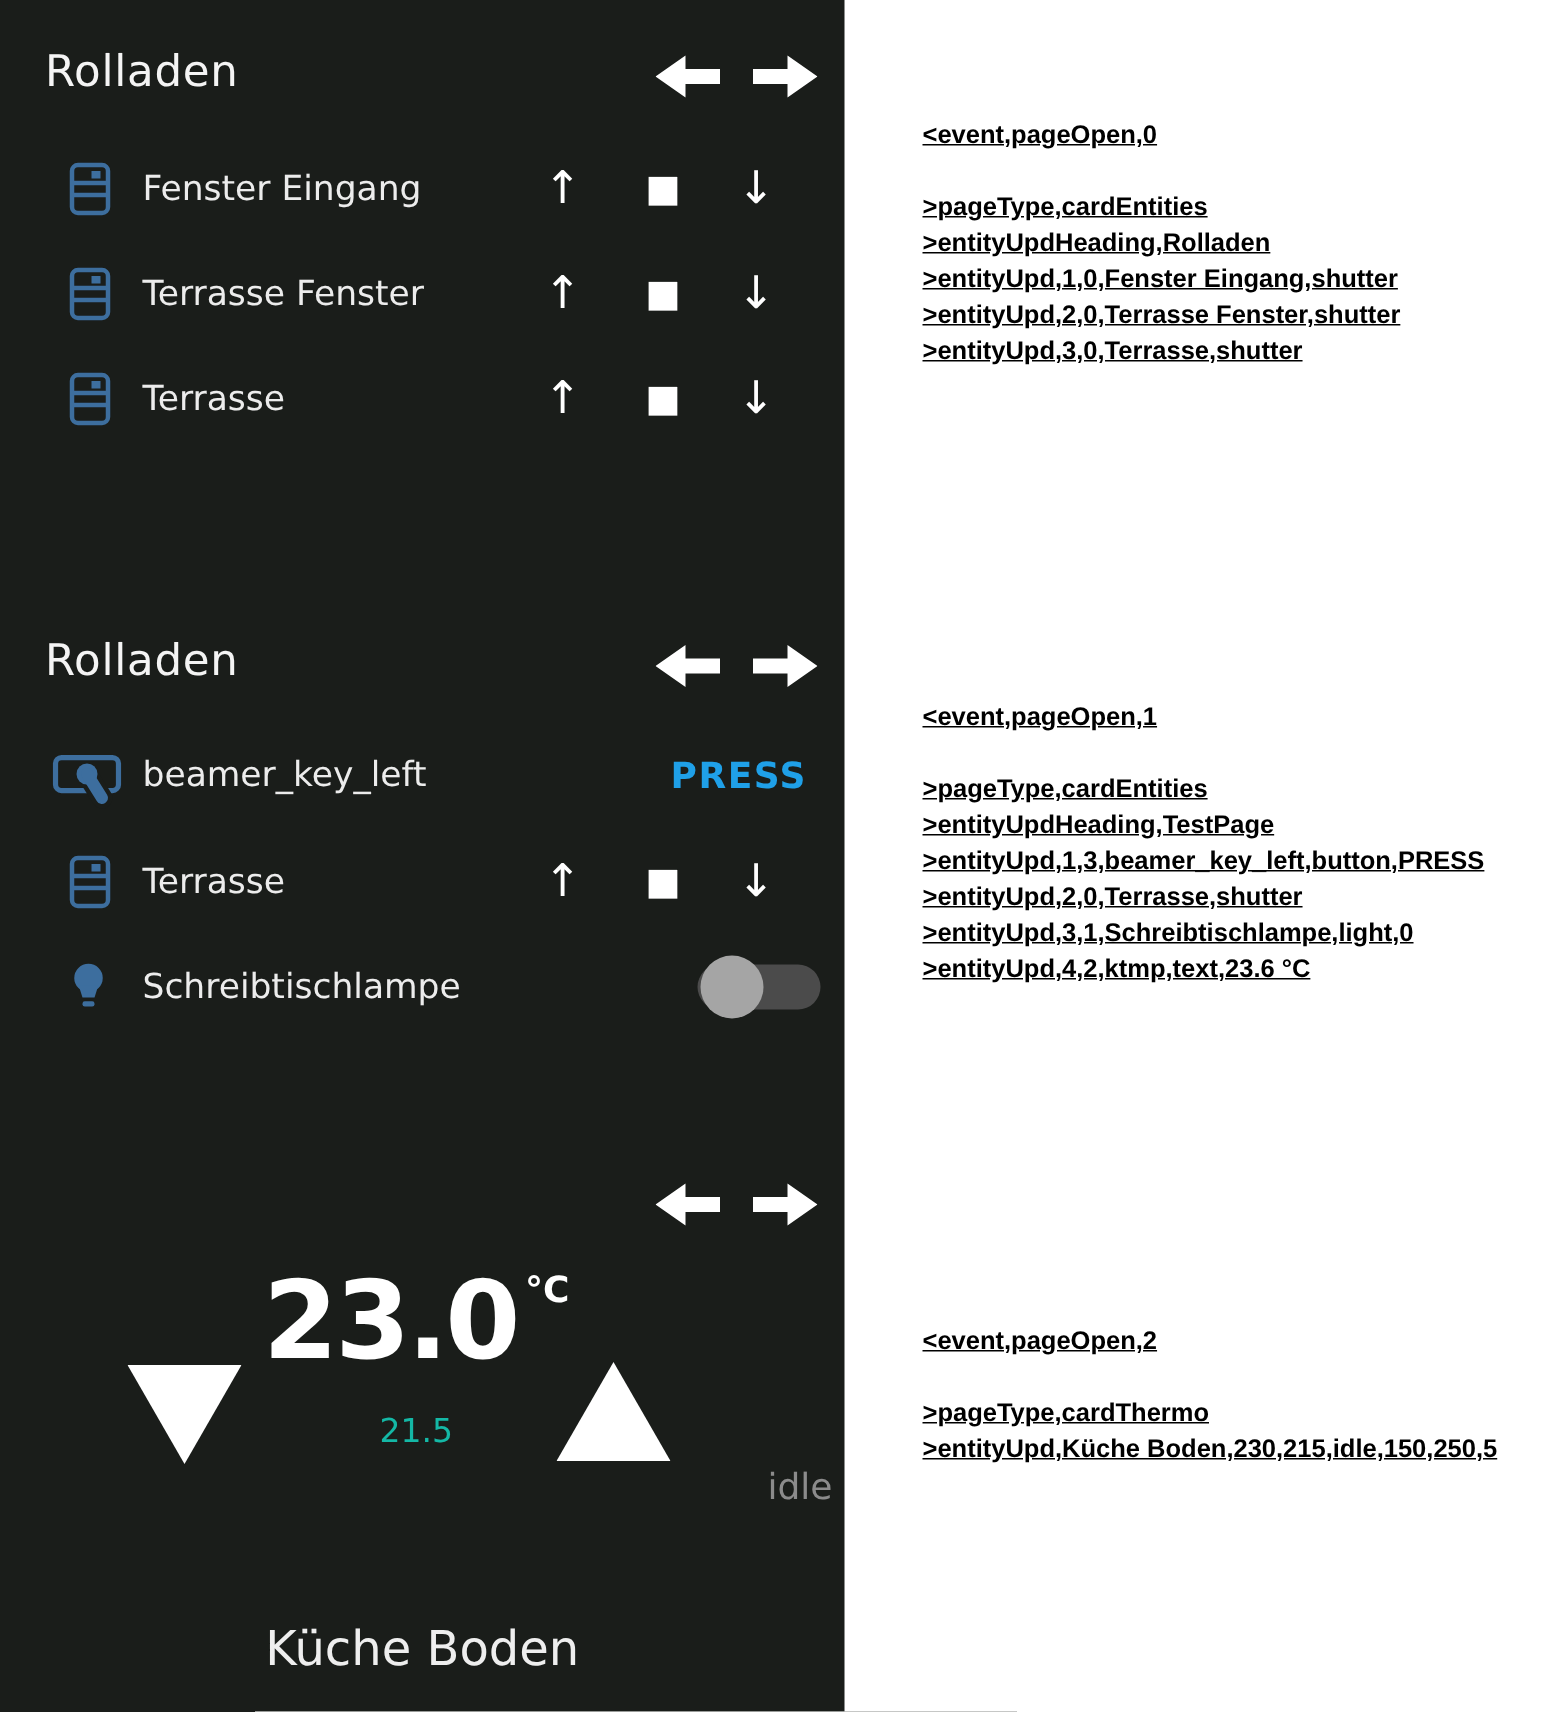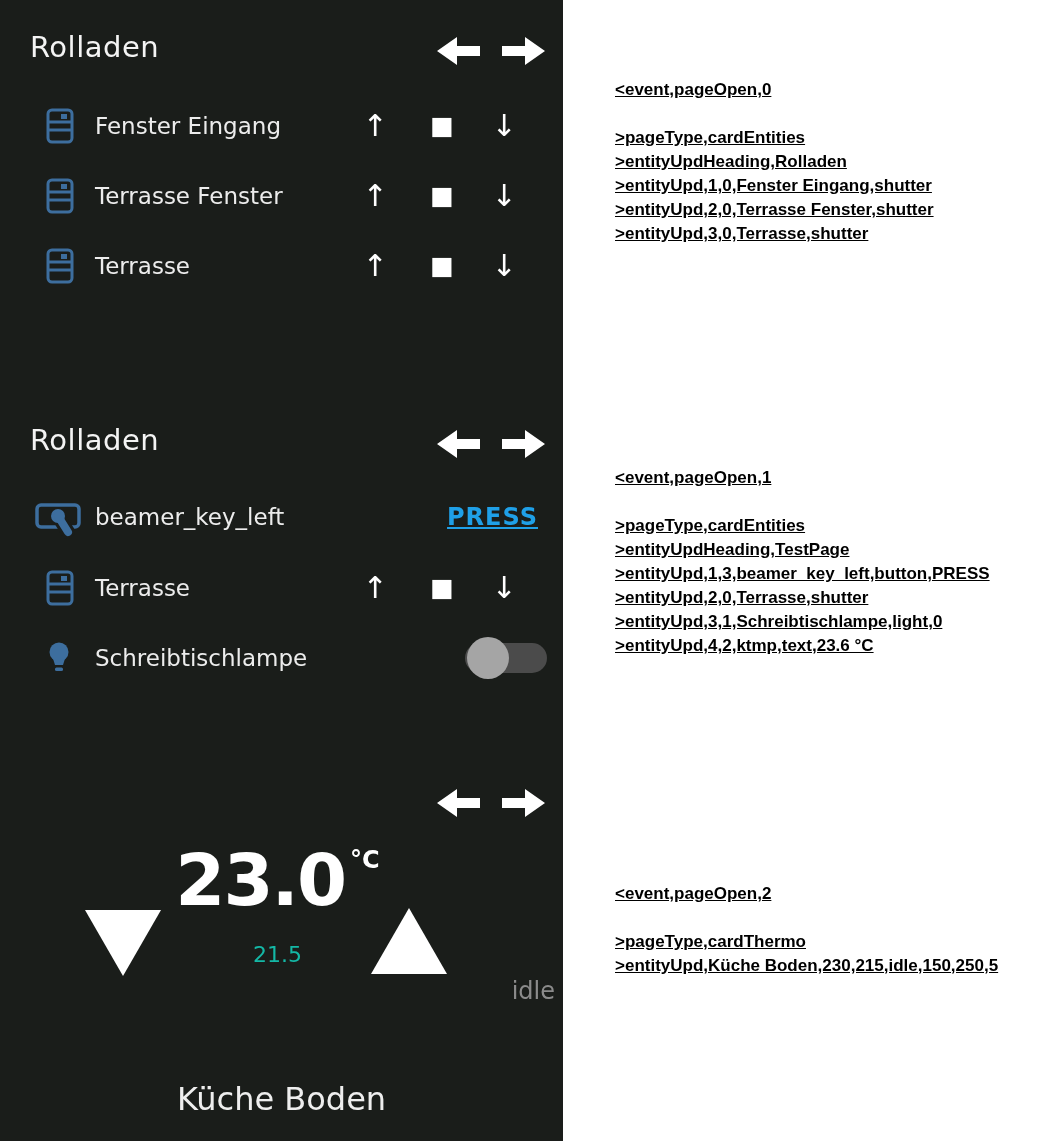--- a/index.html
+++ b/index.html
@@ -12,21 +12,21 @@
   .nav-left{left:437px;}
   .nav-right{left:502px;}
 
   .erow{position:absolute;left:0;width:563px;height:48px;}
   .eicon{position:absolute;}
   .elabel{position:absolute;left:95px;top:0;line-height:48px;font-size:23px;color:#ececec;}
   .ctl{position:absolute;top:0;width:36px;text-align:center;line-height:48px;font-size:30px;color:#ffffff;cursor:pointer;}
   .ctl-up{left:357px;}
   .ctl-stop{left:424px;font-size:25px;}
   .ctl-down{left:486px;}
-  .press{position:absolute;right:25px;top:0;line-height:48px;font-size:24px;font-weight:600;color:#1fa0e8;letter-spacing:1px;text-decoration:underline;}
+  .press{position:absolute;right:25px;top:0;line-height:48px;font-size:24px;font-weight:600;color:#1fa0e8;letter-spacing:1px;}
   .tvalue{position:absolute;right:30px;top:0;line-height:48px;font-size:23px;color:#f0f0f0;}
 
   .toggle{position:absolute;right:16px;top:9px;width:82px;height:30px;}
   .toggle-track{position:absolute;left:0;top:0;width:82px;height:30px;border-radius:15px;background:#4b4b4b;}
   .toggle-knob{position:absolute;left:2px;top:-6px;width:42px;height:42px;border-radius:50%;background:#a5a5a5;}
 
   .thermo-temp{position:absolute;left:0;top:838px;width:555px;text-align:center;color:#ffffff;white-space:nowrap;}
   .big-temp{font-size:72px;font-weight:bold;letter-spacing:-2px;}
   .temp-unit{font-size:24px;font-weight:bold;vertical-align:top;position:relative;top:8px;margin-left:5px;}
   .tri{position:absolute;cursor:pointer;}

